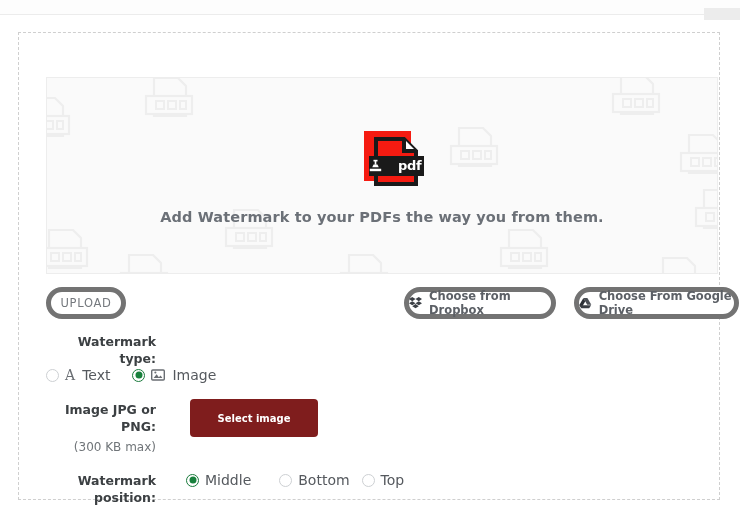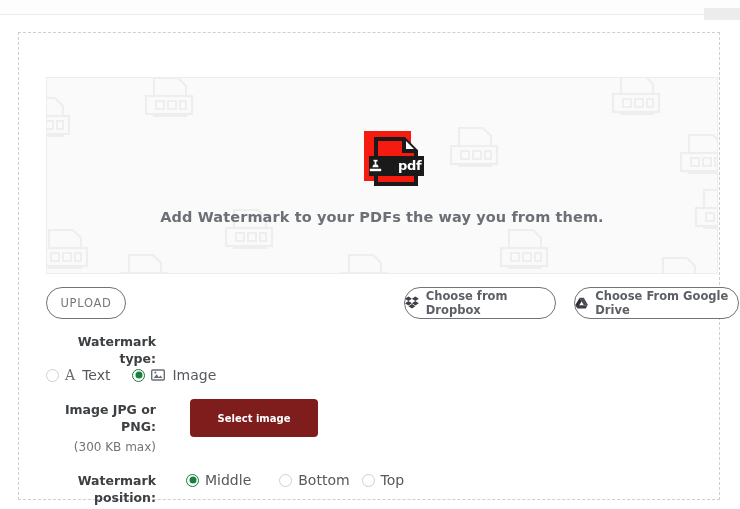--- a/index.html
+++ b/index.html
@@ -116,21 +116,21 @@
 
   
   .btn-row {
     position: absolute;
     left: 27px; top: 254px;
     width: 672px; height: 34px;
   }
   .pill {
     position: absolute;
     height: 32px;
-    border: 1px solid #737373;
+    border: 5px solid #737373;
     border-radius: 16px;
     background: #ffffff;
     display: flex;
     align-items: center;
     justify-content: center;
     gap: 7px;
     box-sizing: border-box;
     color: #74787d;
     font-size: 12px;
     font-family: "DejaVu Sans", sans-serif;

